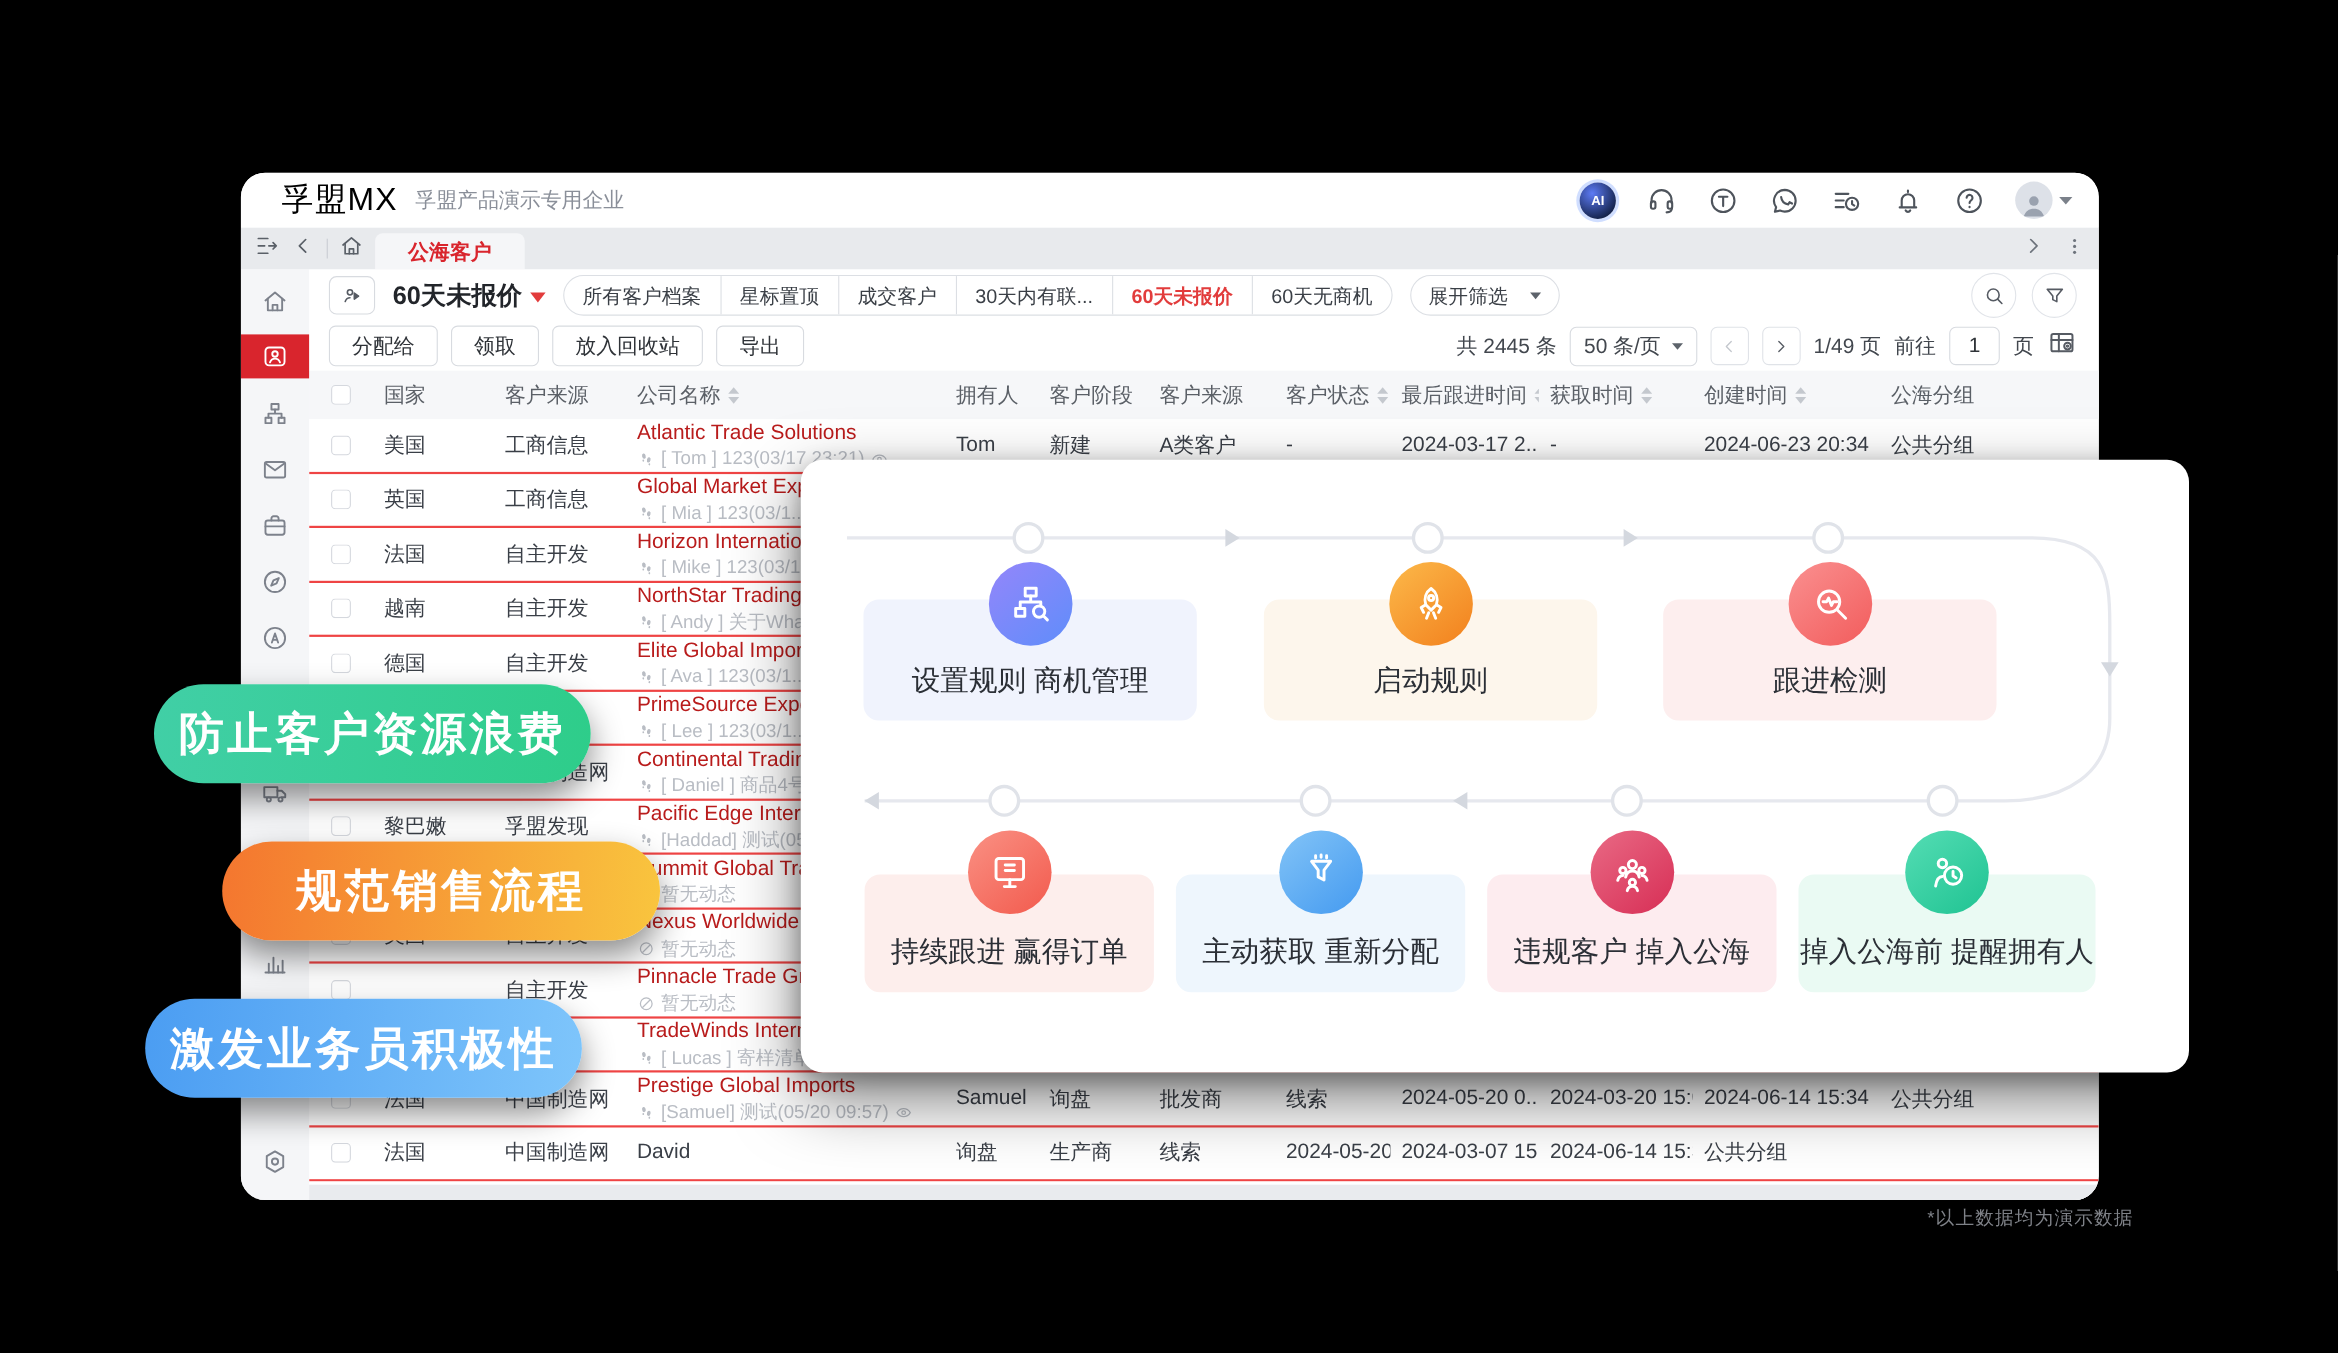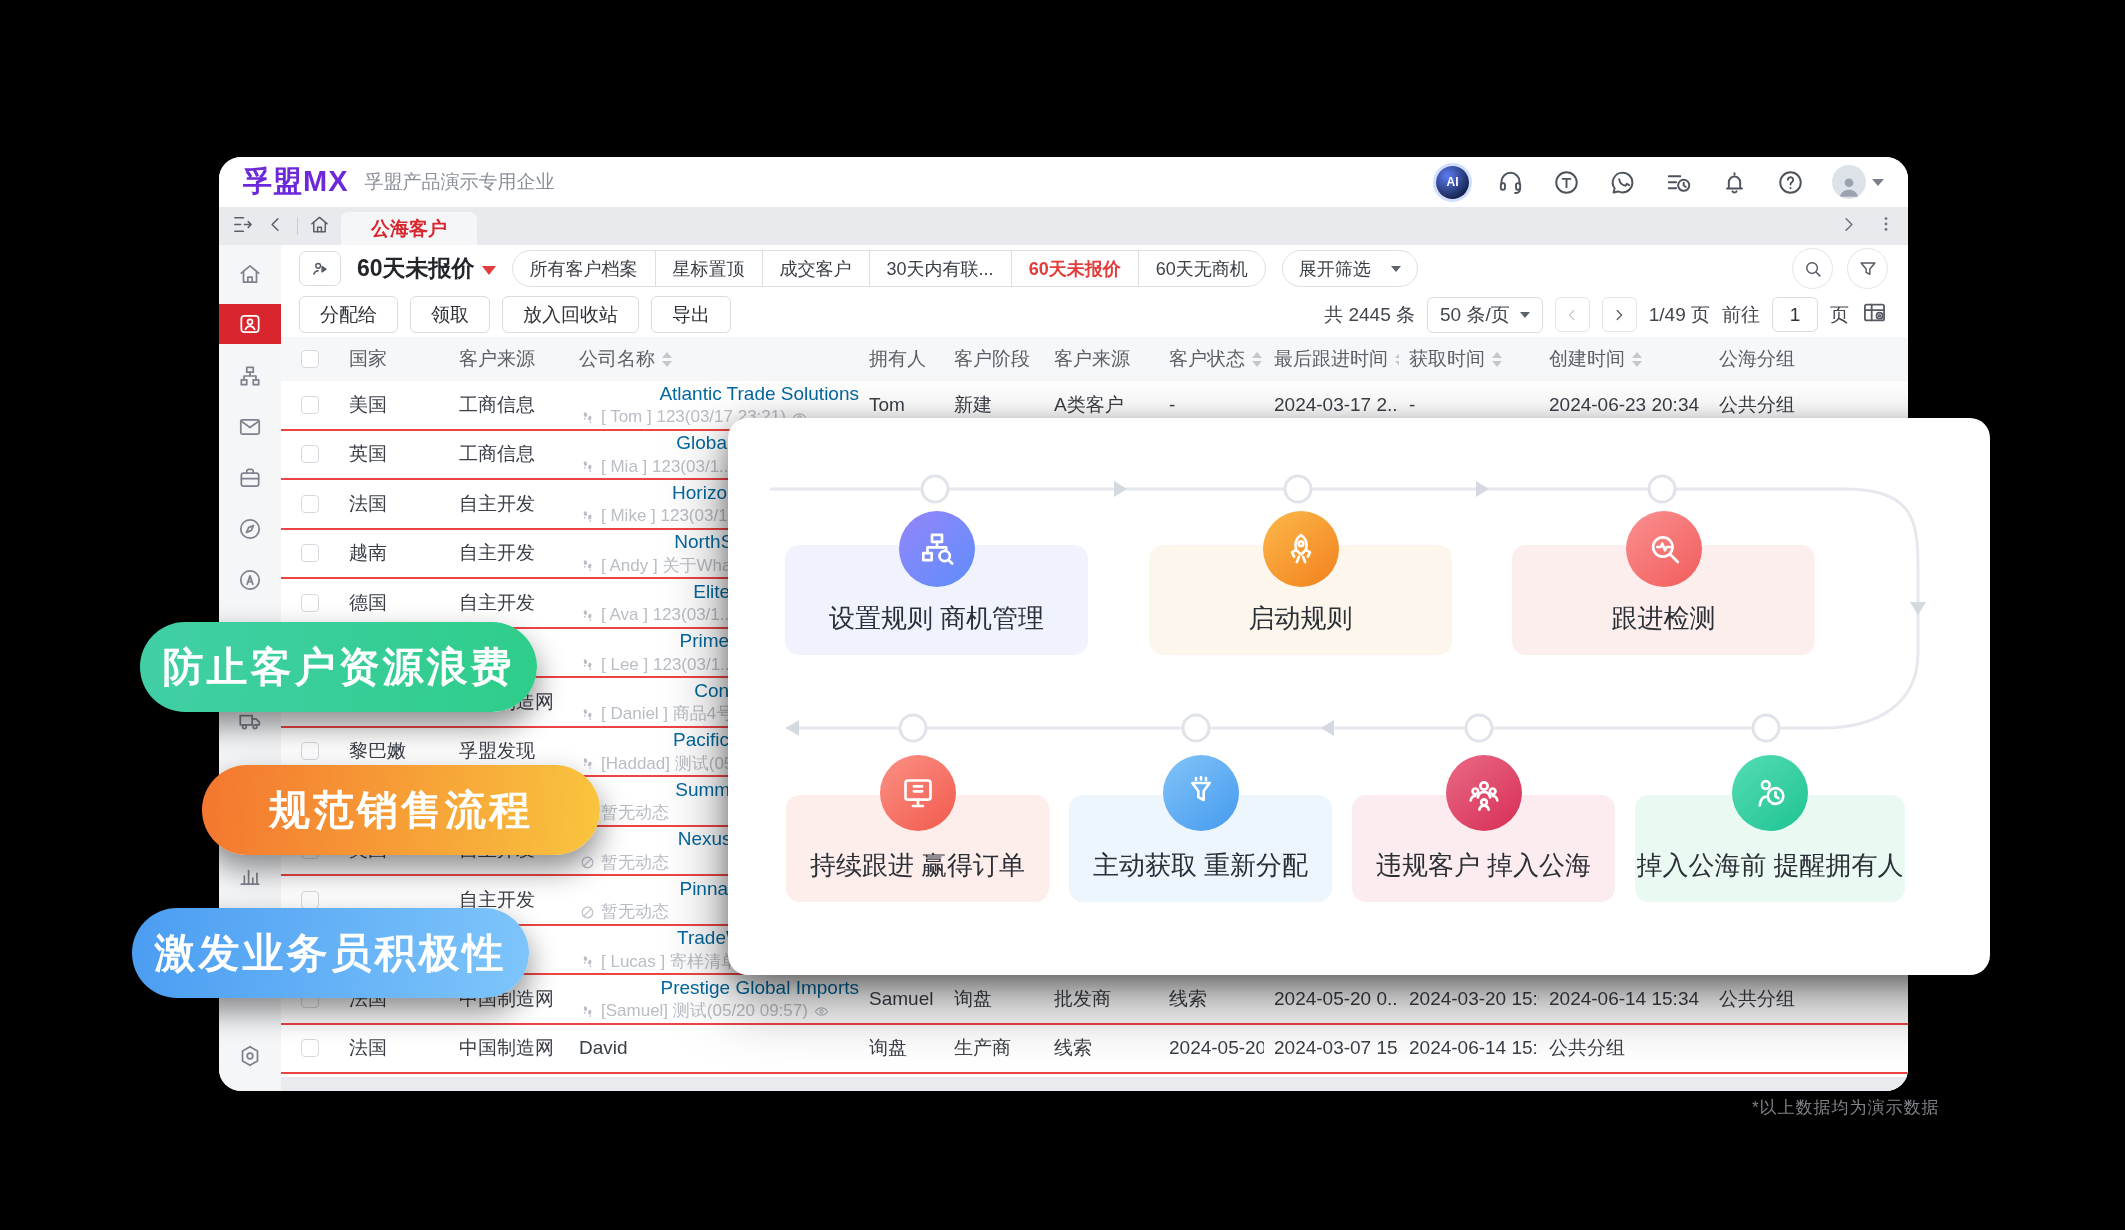--- a/index.html
+++ b/index.html
@@ -5,21 +5,21 @@
   * { margin:0; padding:0; box-sizing:border-box; }
   html,body { background:#000; font-family:"Liberation Sans","DejaVu Sans",sans-serif; }
   .stage { position:relative; width:2125px; height:1230px; background:#000; overflow:hidden; }
 
   
   .window { position:absolute; left:219px; top:157px; width:1689px; height:934px;
     background:#fff; border-radius:22px; overflow:hidden;
     box-shadow:0 30px 70px rgba(0,0,0,.6); }
 
   .app-header { height:50px; display:flex; align-items:center; padding:0 24px; background:#fff; }
-  .logo { font-size:29px; font-weight:700; color:#6d28d9; letter-spacing:1px; }
+  .logo { font-size:29px; font-weight:400; color:#000000; letter-spacing:1px;margin-left:13px; }
   .company { font-size:19px; color:#8a8f99; margin-left:16px; }
   .h-icons { margin-left:auto; display:flex; align-items:center; gap:27px; color:#4e545c; }
   .h-icons .ic svg { width:29px; height:29px; display:block; }
   .ai-badge { width:33px; height:33px; border-radius:50%;
     background:radial-gradient(circle at 35% 30%, #5d7bf5, #15244d 75%);
     color:#fff; font-size:12px; font-weight:700; display:flex; align-items:center; justify-content:center;
     box-shadow:0 0 0 3px rgba(120,160,255,.35); }
   .avatar-wrap { display:flex; align-items:center; gap:6px; }
   .avatar { width:34px; height:34px; border-radius:50%; background:#dde1e8; display:flex; align-items:flex-end; justify-content:center; overflow:hidden; }
   .avatar svg { width:26px; height:26px; fill:#9aa2af; }
@@ -80,21 +80,21 @@
   .thead .cell { display:flex; align-items:center; padding-left:10px; white-space:nowrap; overflow:hidden; }
   .sort { display:inline-flex; flex-direction:column; gap:3px; margin-left:7px; }
   .sort i { width:0; height:0; border-left:5px solid transparent; border-right:5px solid transparent; display:block; }
   .sort .up { border-bottom:6px solid #c4c8ce; } .sort .dn { border-top:6px solid #c4c8ce; }
   .tbody { overflow:hidden; }
   .trow { height:49.5px; border-bottom:2px solid #ef4444; font-size:19px; color:#3a3f47; }
   .trow .cell { padding-left:10px; white-space:nowrap; overflow:hidden; }
   .ckcell { display:flex; justify-content:center; padding-left:0 !important; }
   .checkbox { width:18px; height:18px; border:1.5px solid #d5d8de; border-radius:4px; background:#fff; }
   .comp-cell { line-height:1.15; }
-  .comp-link { color:#0369a1; font-size:19px; display:block; margin-bottom:3px;text-align:right; }
+  .comp-link { color:#b91c1c; font-size:19px; display:block; margin-bottom:3px; }
   .comp-sub { display:flex; align-items:center; gap:5px; color:#b9bdc4; font-size:17px; }
   .comp-sub svg { width:17px; height:17px; flex:none; }
   .hscroll { height:14px; background:#e9ebee; margin-top:auto; }
 
   
   .banner { position:absolute; height:90px; border-radius:45px; display:flex; align-items:center; justify-content:center;
     color:#fff; font-size:41px; font-weight:700; letter-spacing:3px; box-shadow:0 14px 30px rgba(0,0,0,.45); white-space:nowrap; }
 
   
   .ov-card { position:absolute; left:728px; top:418px; width:1262px; height:557px; background:#fff; border-radius:20px;

